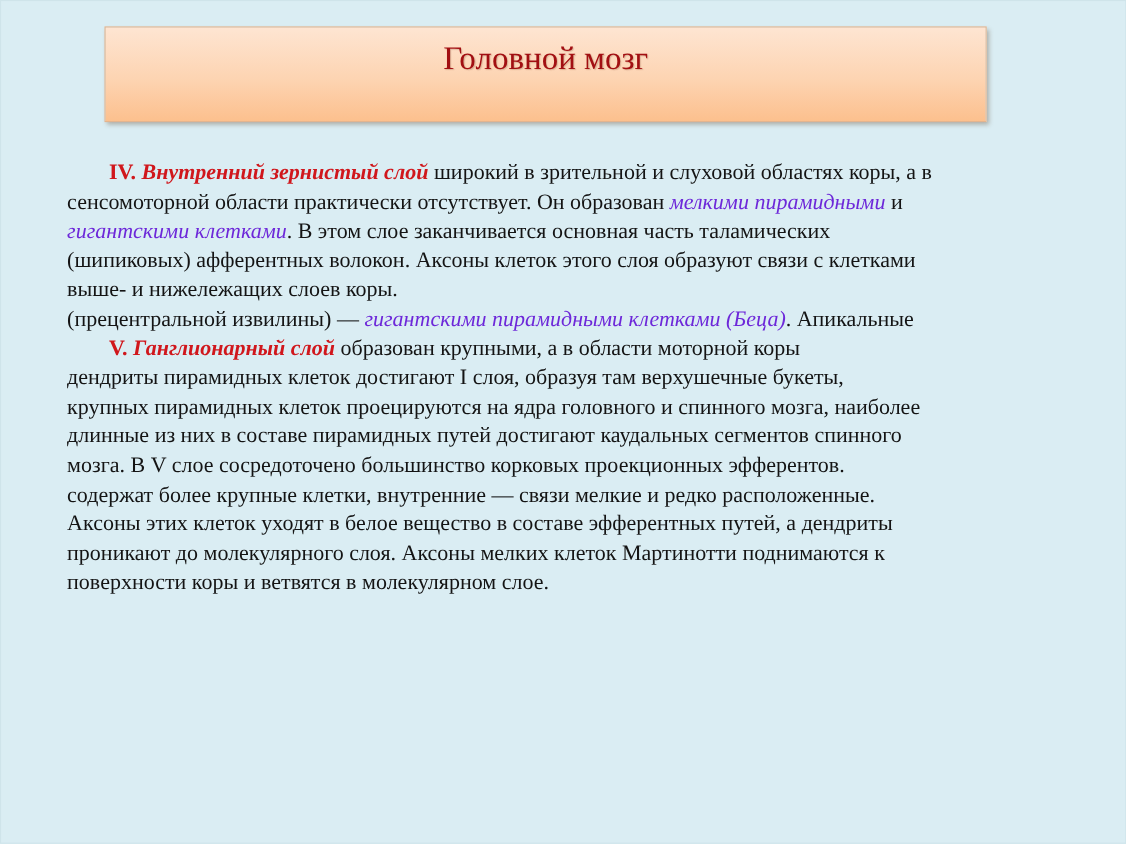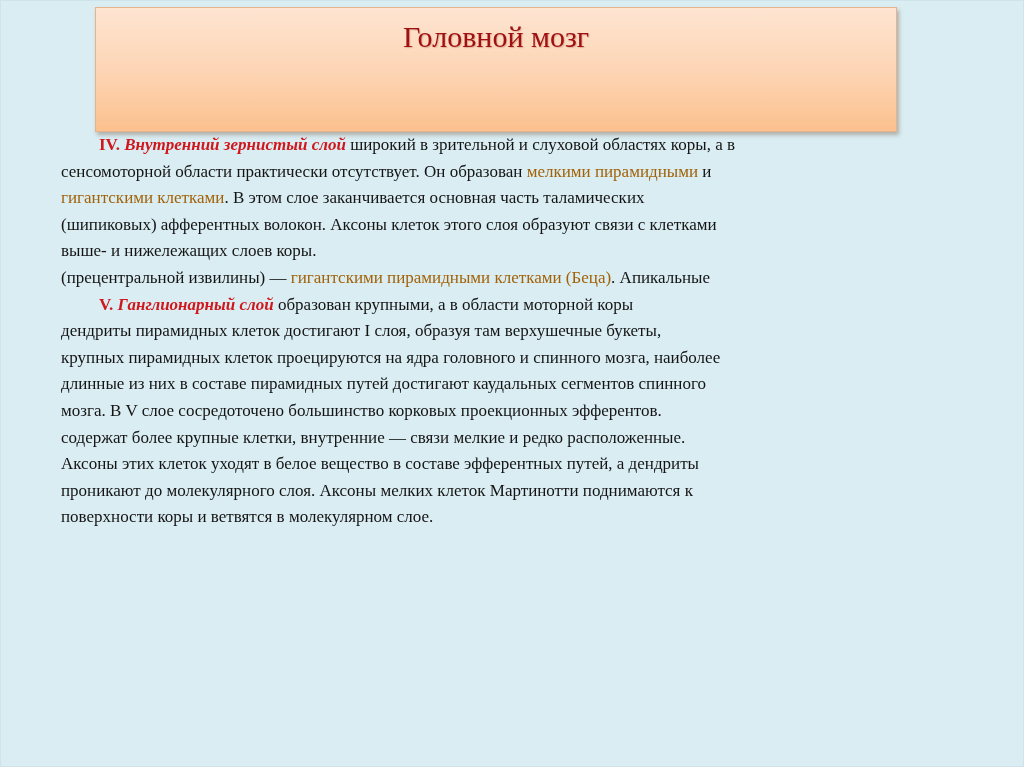--- a/index.html
+++ b/index.html
@@ -8,42 +8,42 @@
       background: #daedf3;
       font-family: "Liberation Serif", "DejaVu Serif", serif;
       position: relative;
     }
     .slide {
       position: absolute; left: 0; top: 0; width: 1022px; height: 765px;
       border: 1px solid #cfe4ea;
       background: #daedf3;
     }
     .title-box {
-      position: absolute; left: 94px; top: 6px; width: 802px; height: 125px;
+      position: absolute; left: 94px; top: 23px; width: 802px; height: 87px;
       background: linear-gradient(to bottom, #fee5d2 0%, #fdd4b2 55%, #fcc08e 100%);
       border: 1px solid #e3b48e;
       box-shadow: 2px 3px 4px rgba(120,100,80,0.45);
       text-align: center;
       box-sizing: border-box;
     }
     .title-line {
       display: block;
       color: #a20f12;
       font-size: 30px;
       line-height: 36px;
       text-shadow: 1px 1px 1px rgba(120,60,30,0.25);
     }
     .title-line.l1 { margin-top: 11px; }
     .body-text {
-      position: absolute; left: 60px; top: 131px; width: 910px;
-      font-size: 17px; line-height: 26.6px; color: #141414;
+      position: absolute; left: 60px; top: 143px; width: 910px;
+      font-size: 20px; line-height: 26.6px; color: #141414;
     }
     .num { color: #d0171c; font-weight: bold; }
     .term { color: #d0171c; font-weight: bold; font-style: italic; }
-    .hl { color: #a16207; }
+    .hl { color: #6d28d9; font-style: italic; }
     .line { display: block; white-space: nowrap; }
     .line.first { padding-left: 38px; }
   </style>
 </head>
 <body>
 
 <div class="slide">
   <div class="title-box">
     <span class="title-line l1">Головной мозг</span>
   </div>

